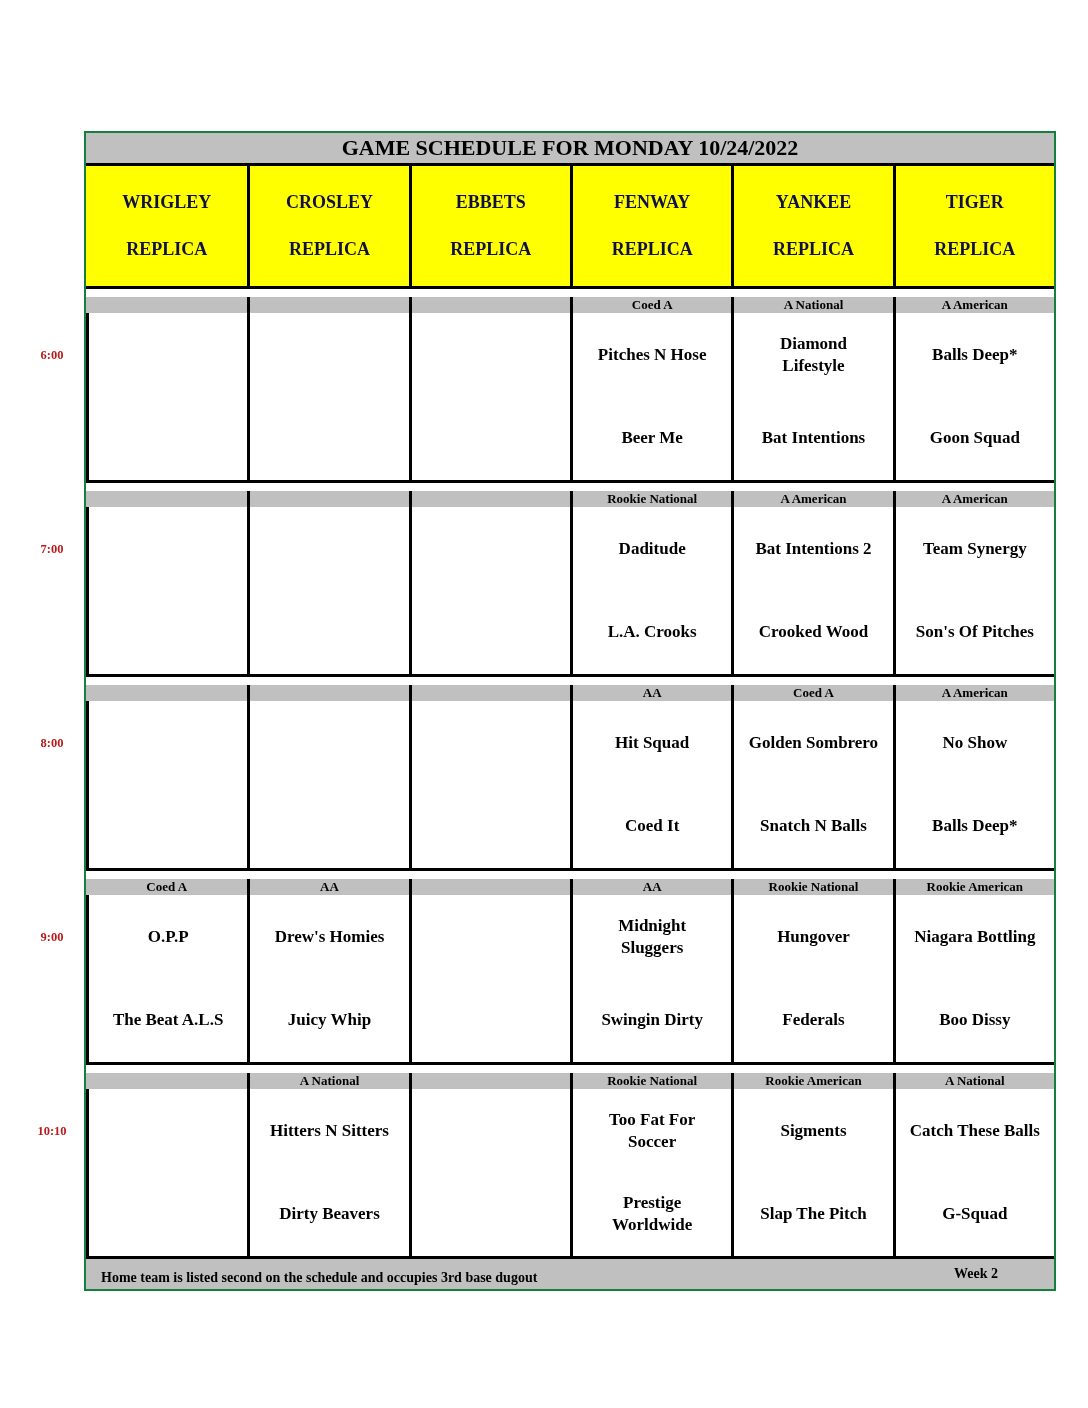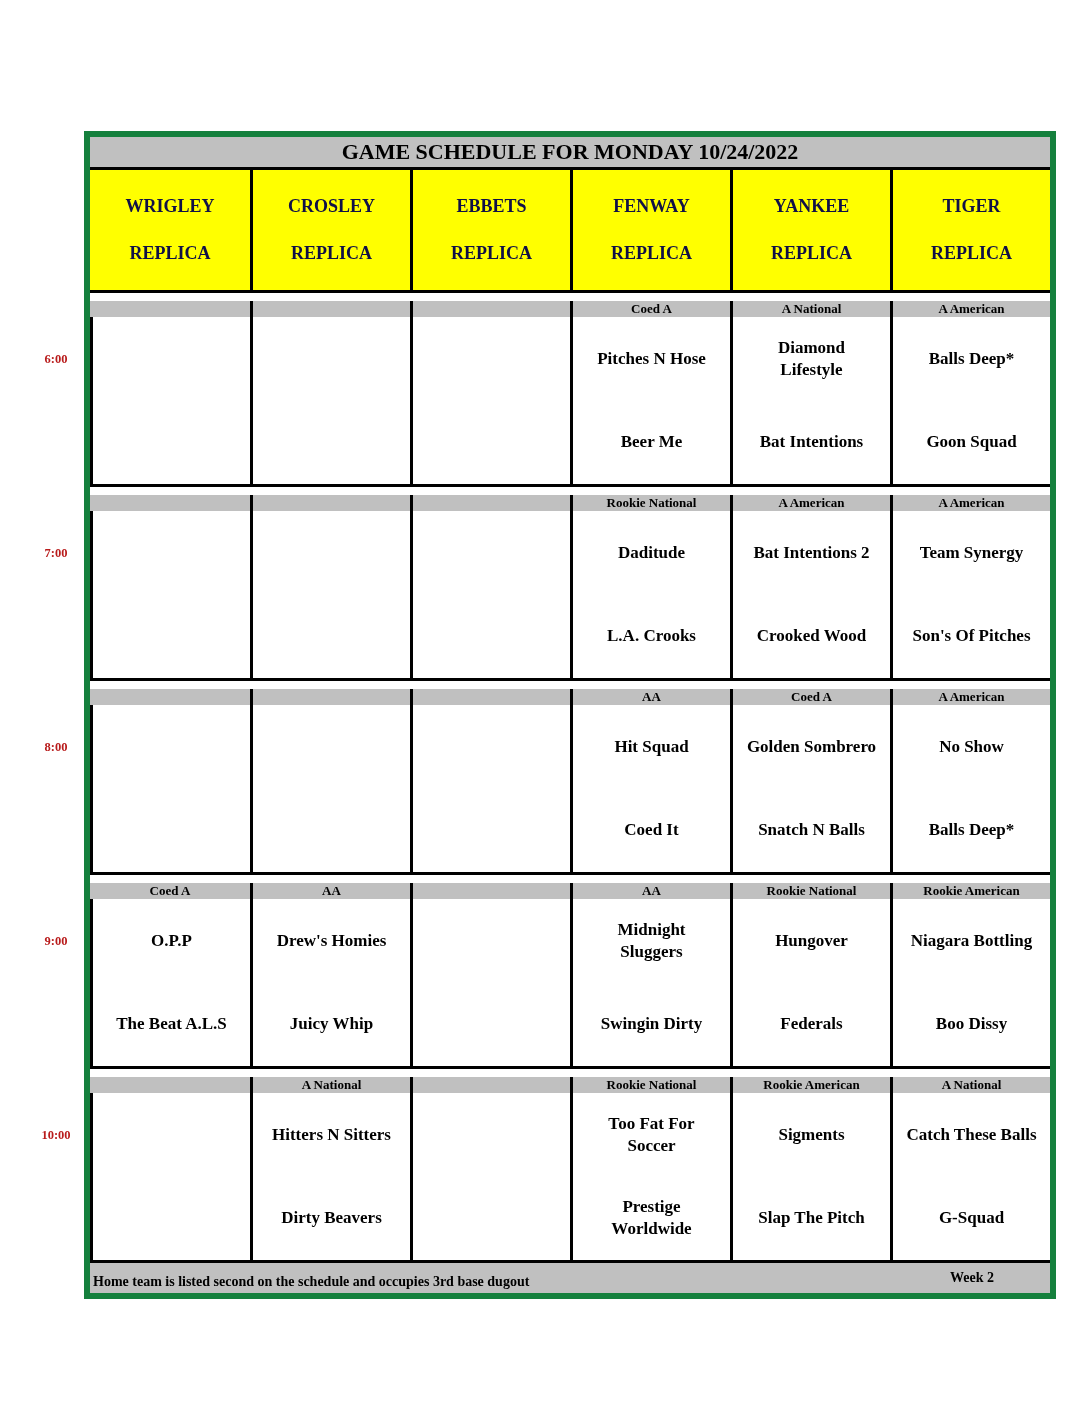--- a/index.html
+++ b/index.html
@@ -6,21 +6,21 @@
   html, body {
     width: 1088px; height: 1408px;
     background: #ffffff;
     font-family: "Liberation Serif", "DejaVu Serif", serif;
     position: relative;
   }
   .schedule {
     position: absolute;
     left: 84px; top: 131px;
     width: 972px;
-    border: 6px solid #15803d;
+    border: 2px solid #15803d;
     background: #fff;
   }
   .title-bar {
     height: 33px;
     background: #c0c0c0;
     border-bottom: 3px solid #000;
     display: flex; align-items: center; justify-content: center;
     font-weight: bold; font-size: 22px; color: #000;
   }
   .grid-row { display: grid; grid-template-columns: repeat(6, 1fr); }
@@ -62,21 +62,21 @@
     transform: translateY(-50%);
     text-align: center;
     font-weight: bold; font-size: 12.5px; color: #b91c1c;
   }
   .footer-row {
     height: 30px;
     background: #c0c0c0;
     display: flex; align-items: center; justify-content: space-between;
     font-weight: bold; font-size: 14px; color: #000;
   }
-  .footer-note { padding-left: 3px; margin-top: 7px; }
+  .footer-note { padding-left: 15px; margin-top: 7px; }
   .week-label { padding-right: 56px; }
 </style>
 </head>
 <body>
 
 <div class="schedule">
 
   <div class="title-bar">GAME SCHEDULE FOR MONDAY 10/24/2022</div>
 
   <div class="grid-row venue-row">
@@ -254,21 +254,21 @@
 
   <div class="grid-row division-row">
     <div class="division-cell"></div>
     <div class="division-cell">A National</div>
     <div class="division-cell"></div>
     <div class="division-cell">Rookie National</div>
     <div class="division-cell">Rookie American</div>
     <div class="division-cell">A National</div>
   </div>
   <div class="grid-row games-row">
-    <div class="time-label">10:00</div>
+    <div class="time-label">10:10</div>
     <div class="game-cell">
       <div class="team"></div>
       <div class="team"></div>
     </div>
     <div class="game-cell">
       <div class="team">Hitters N Sitters</div>
       <div class="team">Dirty Beavers</div>
     </div>
     <div class="game-cell">
       <div class="team"></div>

